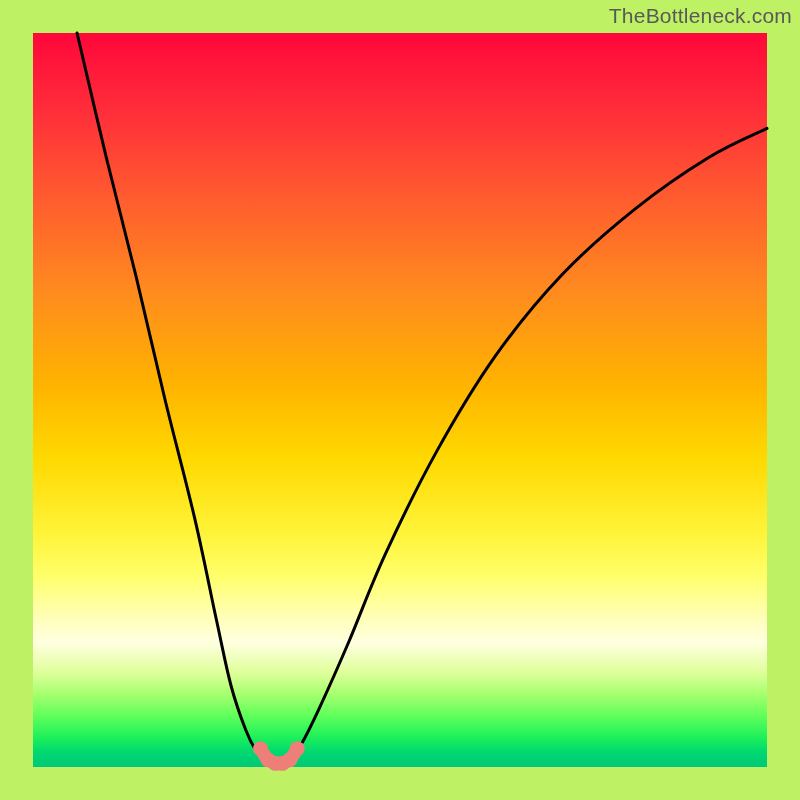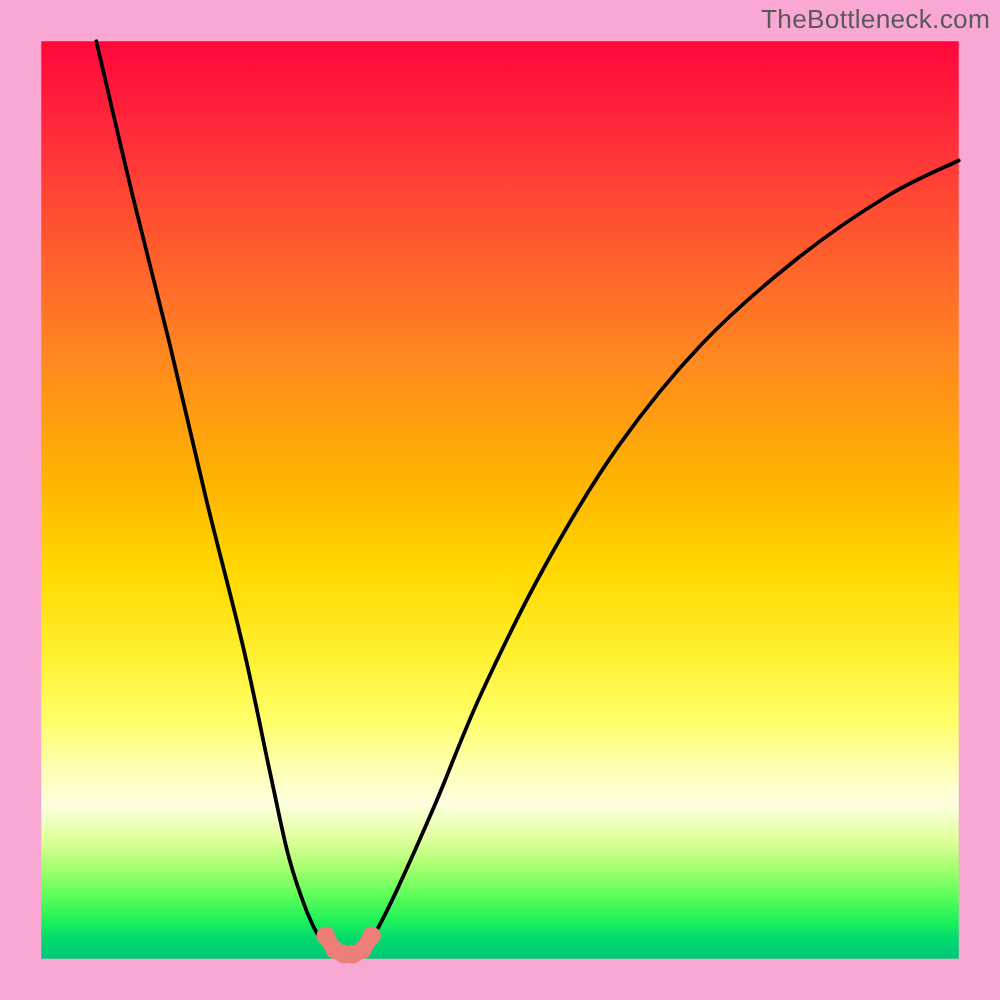--- a/index.html
+++ b/index.html
@@ -10,21 +10,21 @@
     overflow: hidden;
     background: #000;
     font-family: Arial, Helvetica, sans-serif;
   }
   .frame {
     position: absolute;
     top: 0;
     left: 0;
     width: 800px;
     height: 800px;
-    background: #f9a8d4;
+    background: #bef264;
   }
   .plot {
     position: absolute;
     top: 33px;
     left: 33px;
     width: 734px;
     height: 734px;
     background: linear-gradient(to bottom,
       #ff073a 0%,
       #ff2b3a 10%,

